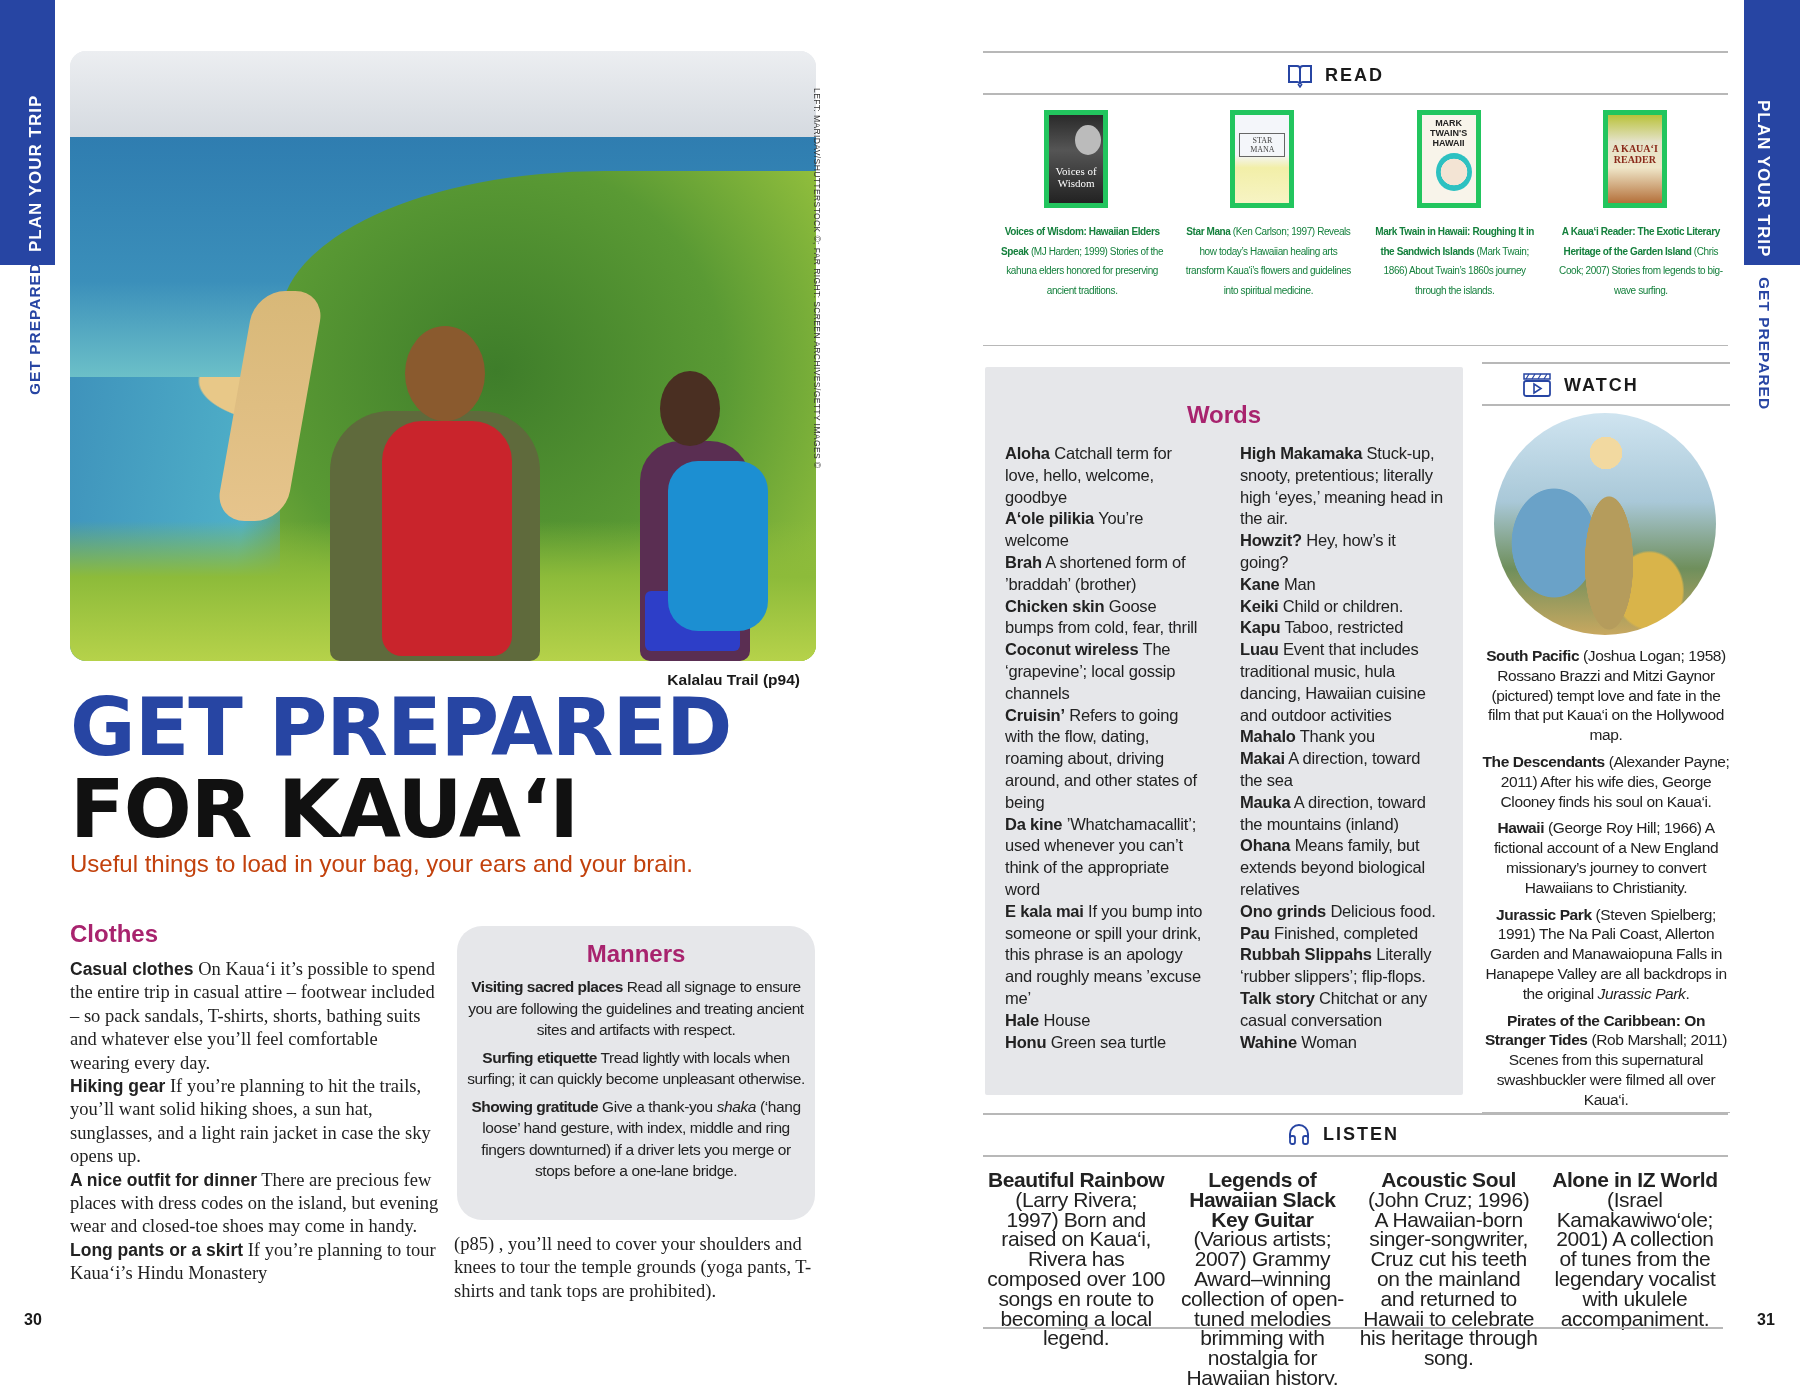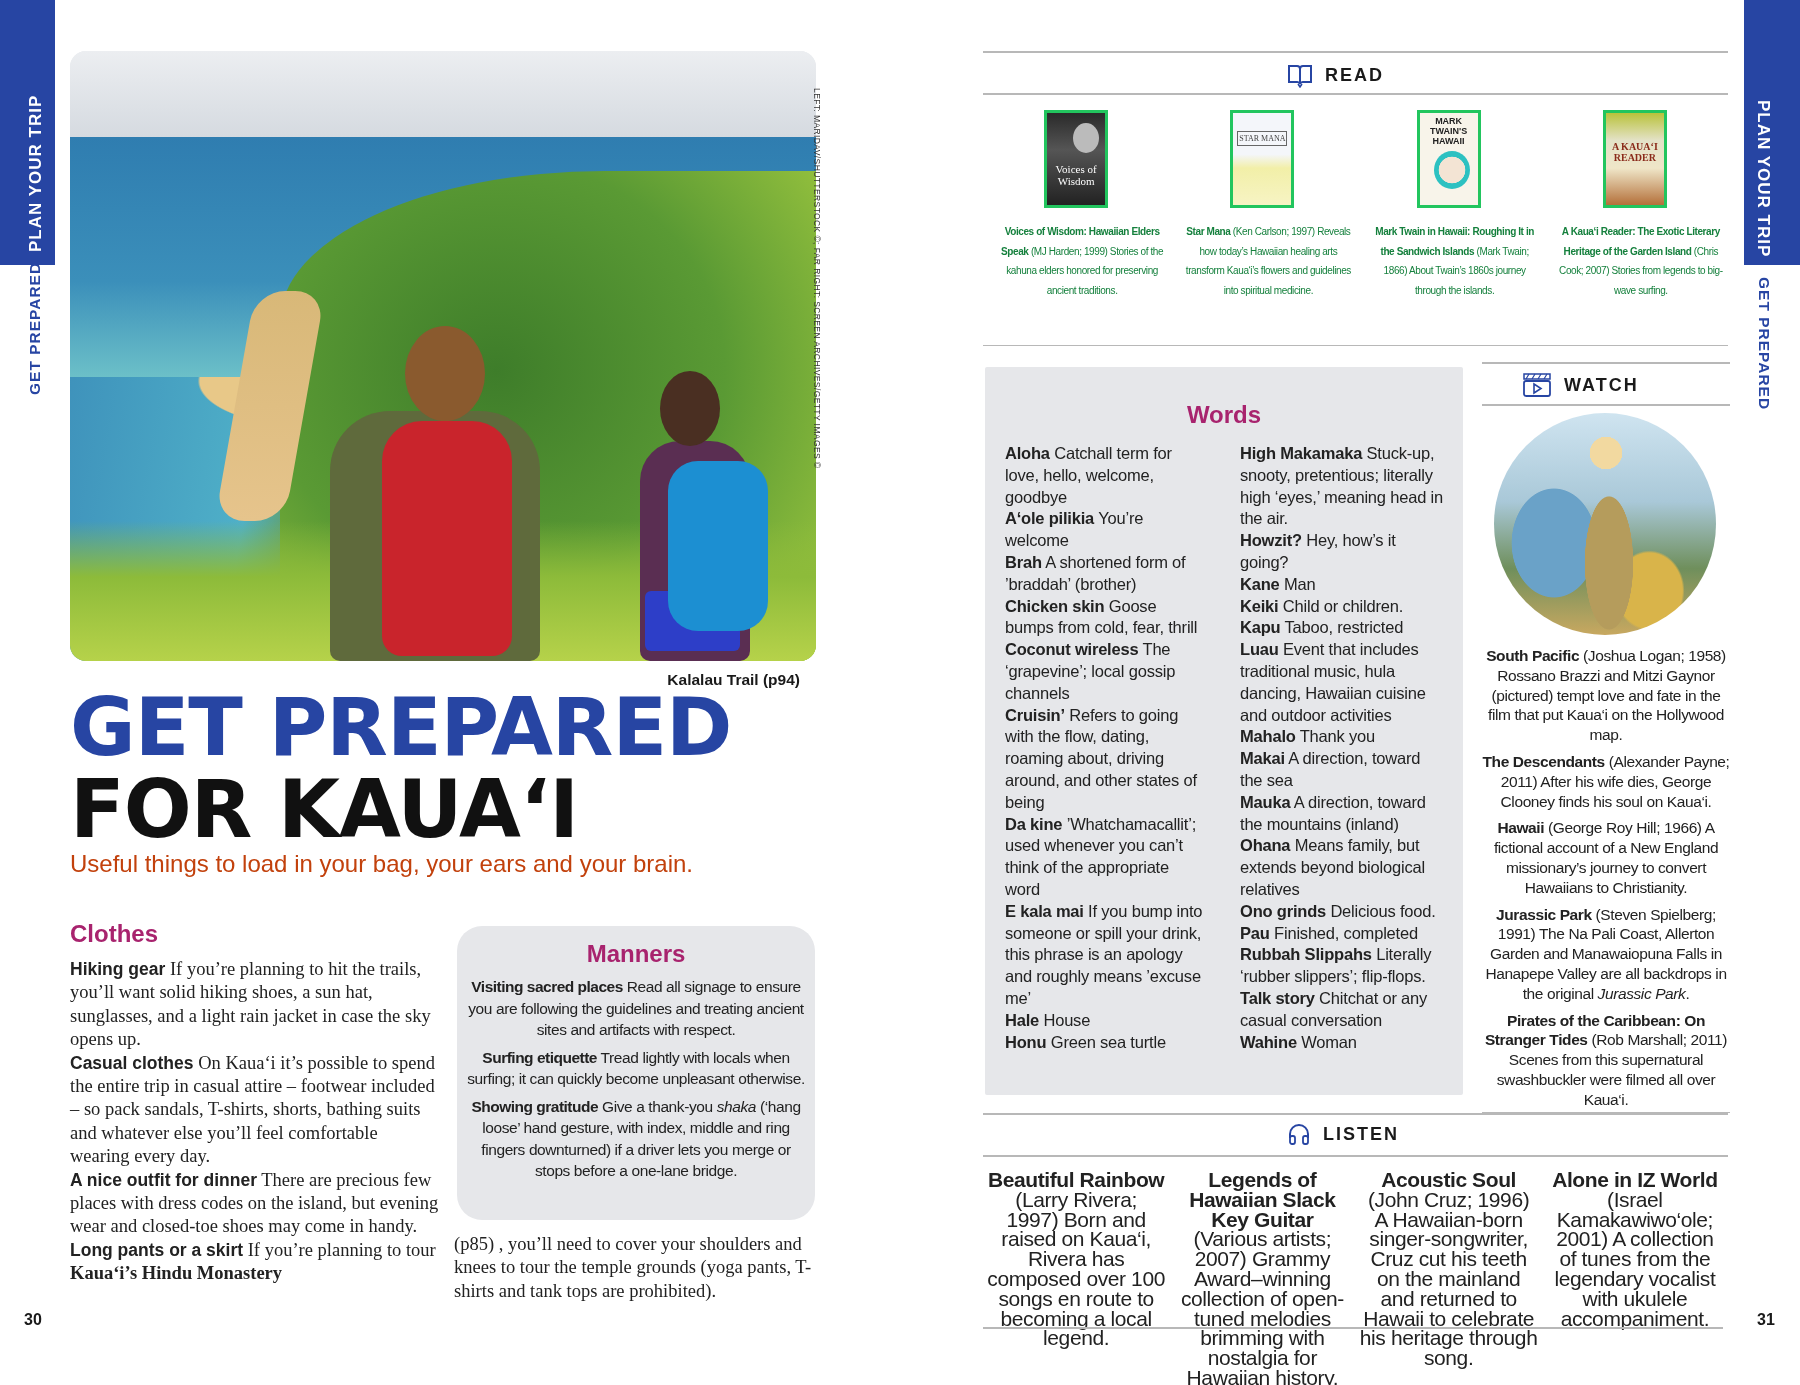--- a/index.html
+++ b/index.html
@@ -45,39 +45,39 @@
 
   .title1 { position: absolute; left: 70px; top: 688px; font-size: 80px; font-weight: 900; color: #2745a3; letter-spacing: -1px; line-height: 1; font-family: "DejaVu Sans", sans-serif; }
   .title2 { position: absolute; left: 70px; top: 770px; font-size: 80px; font-weight: 900; color: #111; letter-spacing: -1px; line-height: 1; font-family: "DejaVu Sans", sans-serif; }
   .subtitle { position: absolute; left: 70px; top: 850px; font-size: 24px; color: #c2410c; }
 
   
   .clothes { position: absolute; left: 70px; top: 920px; width: 370px; }
   .section-h { color: #a8236e; font-weight: bold; font-size: 24px; margin-bottom: 10px; }
   .serif-body { font-family: "Liberation Serif", serif; font-size: 18.5px; line-height: 23.4px; color: #222; }
   .serif-body b.sans { font-family: "Liberation Sans", sans-serif; font-weight: bold; font-size: 17.5px; }
-  .serif-body b.ser { font-weight: bold; }
+  .serif-body b.ser { font-weight: normal; }
 
   .manners { position: absolute; left: 457px; top: 926px; width: 358px; height: 294px; background: #e6e7ea; border-radius: 25px; padding: 14px 10px; text-align: center; }
   .manners .section-h { text-align: center; margin-bottom: 8px; }
   .manners p { font-size: 15.5px; line-height: 21.5px; margin-bottom: 6px; color: #222; letter-spacing: -0.4px; }
   .manners p b { letter-spacing: -0.5px; }
 
   .clothes-cont { position: absolute; left: 454px; top: 1233px; width: 370px; }
 
   .pnum { position: absolute; top: 1311px; font-size: 16px; font-weight: bold; }
 
   
   .hr { position: absolute; height: 2px; background: #b8b8b8; }
   .sec-title { position: absolute; display: flex; align-items: center; gap: 12px; font-weight: bold; font-size: 18px; letter-spacing: 2px; color: #1a1a1a; }
   .sec-title svg { display: block; }
 
   .books { position: absolute; left: 983px; top: 110px; width: 745px; display: flex; }
   .book { width: 25%; text-align: center; padding: 0 4px; }
-  .cover { margin: 0 auto 14px; width: 64px; height: 98px; position: relative; overflow: hidden; border: 3px solid #22c55e; }
+  .cover { margin: 0 auto 14px; width: 64px; height: 98px; position: relative; overflow: hidden; border: 5px solid #22c55e; }
   .book p { font-size: 10px; line-height: 19.5px; letter-spacing: -0.4px; color: #15803d; margin-left: 12px; }
 
   .cover.voices { background: linear-gradient(180deg,#2a2a2a,#555 40%, #222); }
   .cover.voices::after { content:""; position:absolute; left:26px; top:10px; width:26px; height:30px; border-radius:50%; background:#bbb; }
   .cover .ct { position:absolute; left:0; right:0; font-family:"Liberation Serif", serif; text-align:center; }
   .cover.star { background: linear-gradient(180deg,#f4f6fa 0%, #f4f6fa 45%, #f2efa8 60%, #f7f4c4 100%); }
   .cover.twain { background: #f8f4ea; }
   .cover.twain .face { position:absolute; left:14px; top:38px; width:36px; height:38px; border-radius:50%; background: radial-gradient(circle,#f3e4d4 50%, #2dc1c1 52%); }
   .cover.reader { background: linear-gradient(180deg,#b9c23a 0%, #e4e2c8 30%, #efe6c8 60%, #b4703a 100%); }
 
@@ -122,22 +122,22 @@
 <div class="credit">LEFT: MARIDAV/SHUTTERSTOCK ©; FAR RIGHT: SCREEN ARCHIVES/GETTY IMAGES ©</div>
 <div class="caption">Kalalau Trail (p94)</div>
 
 <div class="title1">GET PREPARED</div>
 <div class="title2">FOR KAUA‘I</div>
 <div class="subtitle">Useful things to load in your bag, your ears and your brain.</div>
 
 <div class="clothes">
   <div class="section-h">Clothes</div>
   <div class="serif-body">
+    <div><b class="sans">Casual clothes</b><span> On Kaua‘i it’s possible to spend the entire trip in casual attire – footwear included – so pack sandals, T-shirts, shorts, bathing suits and whatever else you’ll feel comfortable wearing every day.</span></div>
     <div><b class="sans">Hiking gear</b><span> If you’re planning to hit the trails, you’ll want solid hiking shoes, a sun hat, sunglasses, and a light rain jacket in case the sky opens up.</span></div>
-    <div><b class="sans">Casual clothes</b><span> On Kaua‘i it’s possible to spend the entire trip in casual attire – footwear included – so pack sandals, T-shirts, shorts, bathing suits and whatever else you’ll feel comfortable wearing every day.</span></div>
     <div><b class="sans">A nice outfit for dinner</b><span> There are precious few places with dress codes on the island, but evening wear and closed-toe shoes may come in handy.</span></div>
     <div><b class="sans">Long pants or a skirt</b><span> If you’re planning to tour </span><b class="ser">Kaua‘i’s Hindu Monastery</b></div>
   </div>
 </div>
 
 <div class="manners">
   <div class="section-h">Manners</div>
   <p><b>Visiting sacred places</b><span> Read all signage to ensure you are following the guidelines and treating ancient sites and artifacts with respect.</span></p>
   <p><b>Surfing etiquette</b><span> Tread lightly with locals when surfing; it can quickly become unpleasant otherwise.</span></p>
   <p><b>Showing gratitude</b><span> Give a thank-you </span><i>shaka</i><span> (‘hang loose’ hand gesture, with index, middle and ring fingers downturned) if a driver lets you merge or stops before a one-lane bridge.</span></p>

